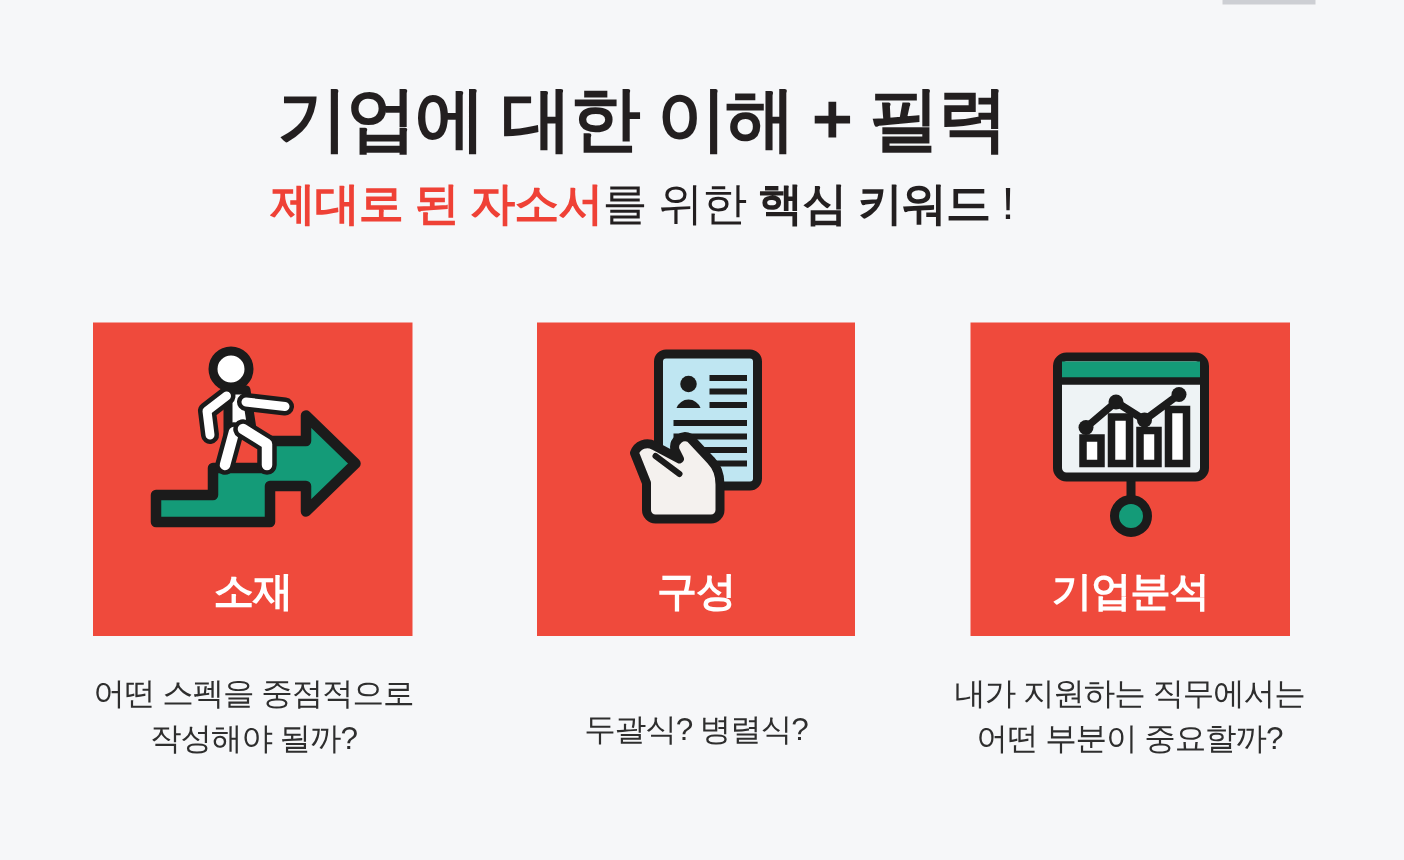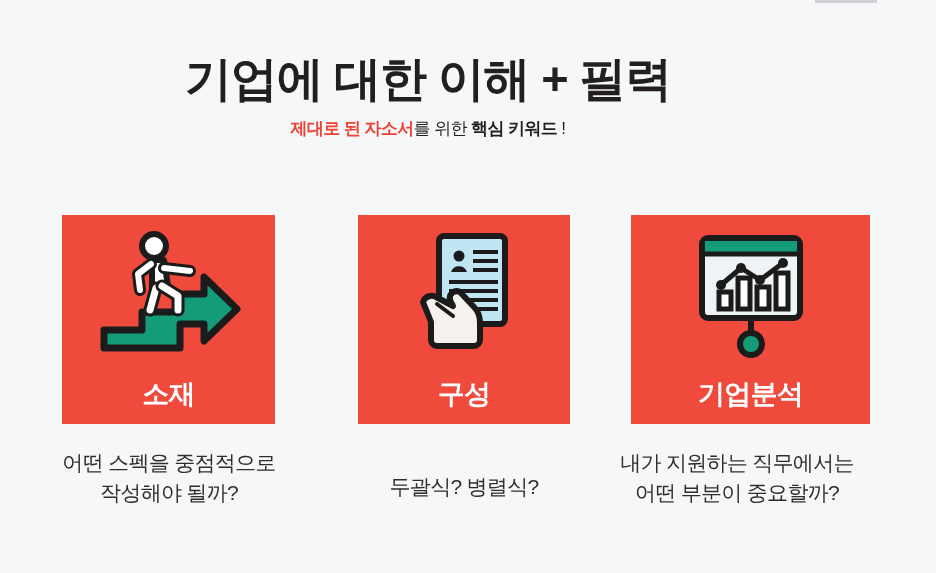--- a/index.html
+++ b/index.html
@@ -46,21 +46,21 @@
     font-weight: 700;
     letter-spacing: -1.2px;
     color: #231f20;
     line-height: 1.15;
     margin: 0;
     white-space: nowrap;
   }
 
   .sub-title {
     margin: 13px 0 0 0;
-    font-size: 17px;
+    font-size: 30px;
     line-height: 1.2;
     white-space: nowrap;
     letter-spacing: -0.6px;
   }
   .sub-red {
     color: #ef4136;
     font-weight: 700;
   }
   .sub-thin {
     color: #231f20;
@@ -85,21 +85,21 @@
   }
 
   .column {
     position: absolute;
     top: 0;
     width: 213px;
     text-align: center;
   }
   .column.col-1 { left: 62px; }
   .column.col-2 { left: 358px; width: 212px; }
-  .column.col-3 { left: 631px; width: 239px; }
+  .column.col-3 { left: 647px; width: 213px; }
 
   .card {
     position: relative;
     width: 100%;
     height: 209px;
     background: #ef4a3c;
     display: block;
   }
 
   .card-icon {

